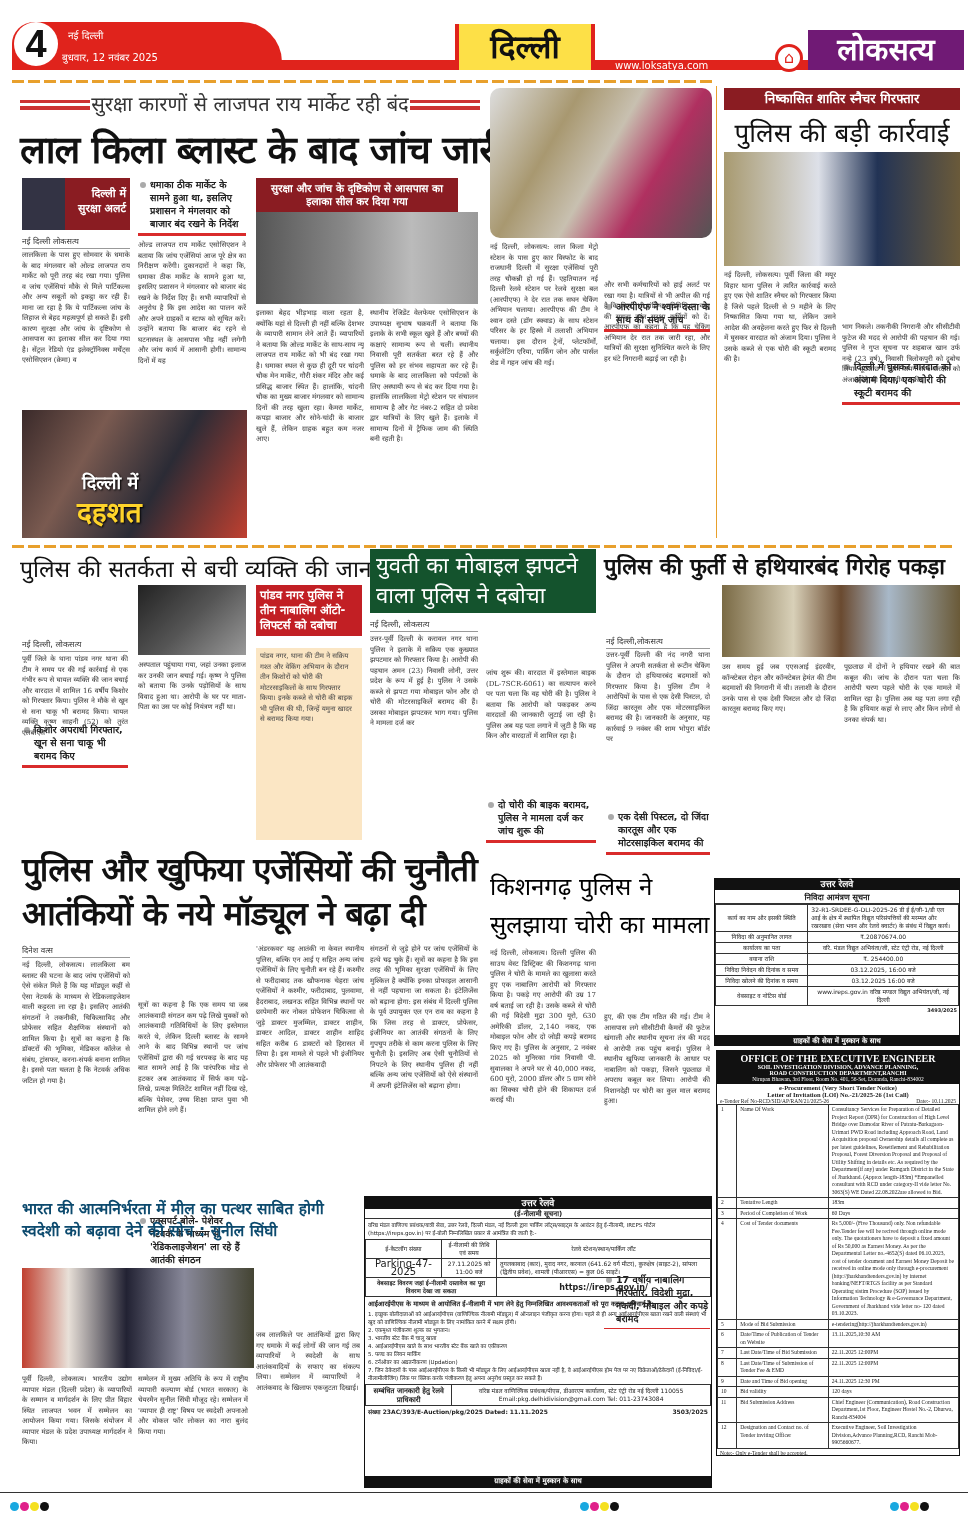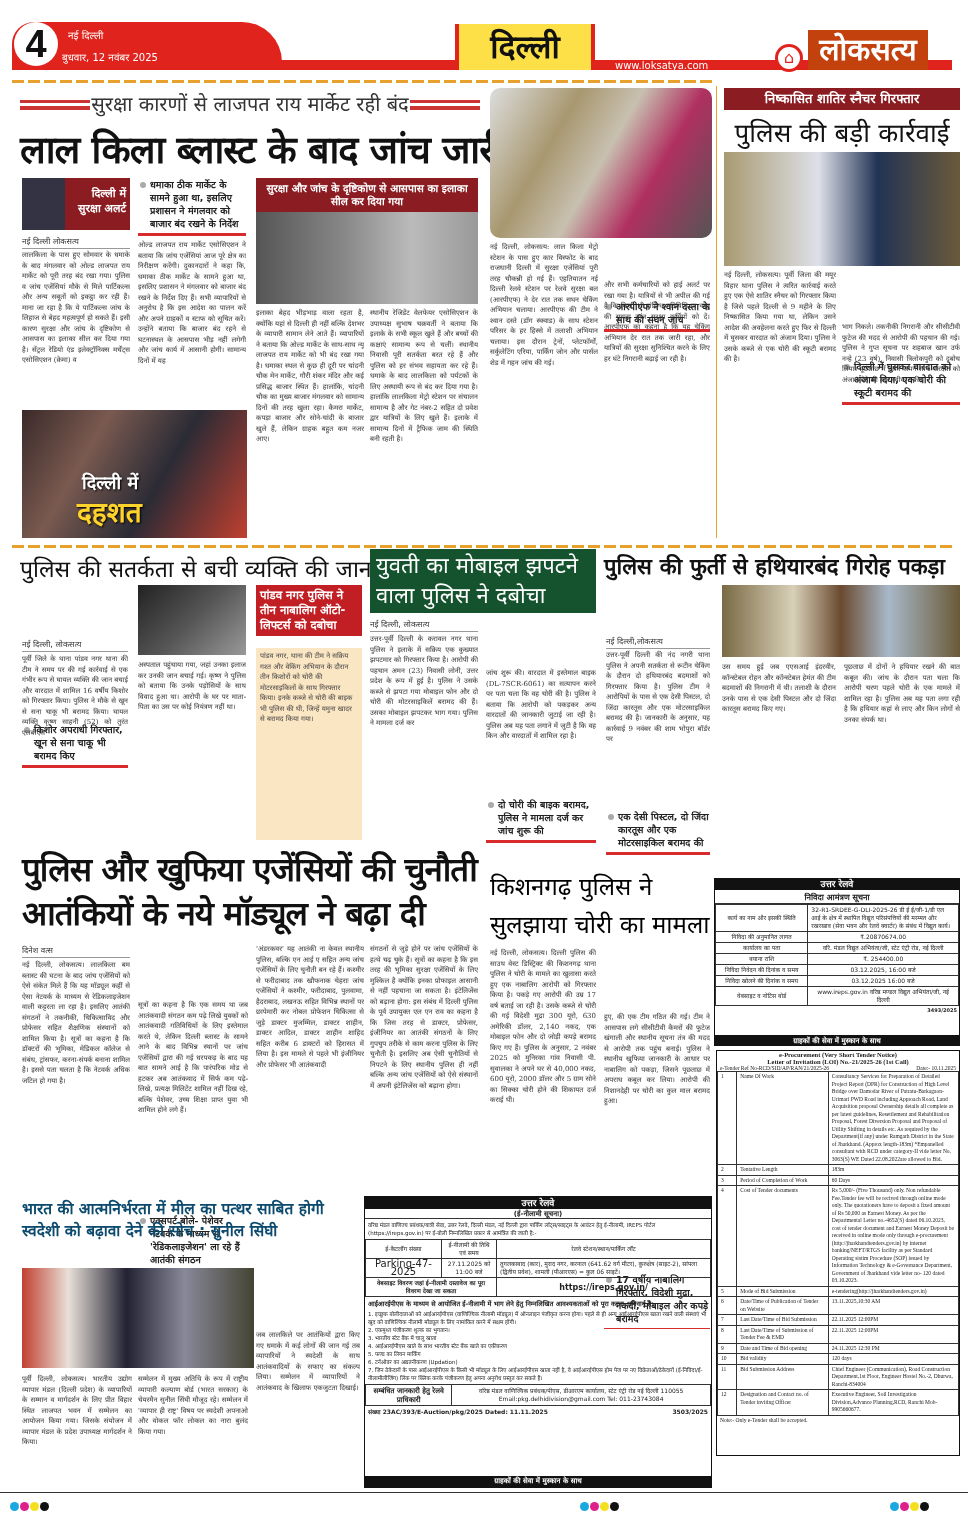--- a/index.html
+++ b/index.html
@@ -6,21 +6,21 @@
 body{width:968px;height:1520px;background:#fff;font-family:"DejaVu Sans",sans-serif;color:#222;position:relative;overflow:hidden}
 .abs{position:absolute}
 .mast{left:0;top:0;width:968px;height:80px}
 .mast-red{left:12px;top:22px;width:270px;height:48px;background:#e0231c;border-radius:22px 40px 0 0}
 .mast-red2{left:12px;top:60px;width:940px;height:10px;background:#e0231c}
 .pgnum{left:14px;top:22px;width:44px;height:44px;border-radius:50%;background:#fff;color:#111;font:bold 38px "Liberation Sans",sans-serif;text-align:center;line-height:44px}
 .city-small{left:68px;top:28px;color:#fff;font-size:10px}
 .date{left:62px;top:50px;color:#fff;font-size:10px}
 .sect{left:455px;top:24px;width:140px;height:46px;background:#fde047;border-left:4px solid #e0231c;border-right:4px solid #e0231c;font:bold 32px "DejaVu Sans",sans-serif;text-align:center;line-height:46px;color:#111}
 .url{left:615px;top:60px;color:#fff;font-size:10px}
-.logo-bar{left:808px;top:30px;width:120px;height:40px;background:#c2410c;color:#fff;font:bold 30px "DejaVu Sans",sans-serif;text-align:center;line-height:40px}
+.logo-bar{left:808px;top:30px;width:156px;height:40px;background:#701a75;color:#fff;font:bold 30px "DejaVu Sans",sans-serif;text-align:center;line-height:40px}
 .logo-icon{left:775px;top:44px;width:28px;height:28px;border:3px solid #e0231c;border-radius:50%;color:#e0231c;font-size:16px;text-align:center;line-height:22px;background:#fff}
 .dash{height:3px;background:repeating-linear-gradient(90deg,#e8a02c 0 12px,transparent 12px 16px)}
 .kicker{font:30px "DejaVu Sans",sans-serif;color:#333;text-align:center}
 .kbar{height:10px;background:linear-gradient(#c33 0 3px,transparent 3px 6px,#c33 6px 10px)}
 .hl{font:bold 44px "DejaVu Sans",sans-serif;color:#111;letter-spacing:-1px;text-align:center;white-space:nowrap}
 .col{font:7px/10.5px "DejaVu Serif",serif;color:#333;overflow:hidden;text-align:justify}
 .dl{font:8px "DejaVu Sans",sans-serif;color:#333;border-bottom:1px solid #999;padding-bottom:2px}
 .bullet{font:bold 9.5px/13px "DejaVu Sans",sans-serif;color:#222;padding-left:12px;position:relative;border-bottom:3px solid #d92b2b;padding-bottom:3px}
 .bullet:before{content:"";position:absolute;left:2px;top:4px;width:6px;height:6px;border-radius:50%;background:#aaa}
 .maroon{background:#8a1c22;color:#fff}
@@ -63,21 +63,21 @@
 <div class="abs dl" style="left:22px;top:235px;width:108px">नई दिल्ली लोकसत्य</div>
 <div class="abs col" style="left:22px;top:250px;width:108px;height:150px">लालकिला के पास हुए सोमवार के धमाके के बाद मंगलवार को ओल्ड लाजपत राय मार्केट को पूरी तरह बंद रखा गया। पुलिस व जांच एजेंसियां मौके से मिले पार्टिकल्स और अन्य सबूतों को इकट्ठा कर रही हैं। माना जा रहा है कि ये पार्टिकल्स जांच के लिहाज से बेहद महत्वपूर्ण हो सकते हैं। इसी कारण सुरक्षा और जांच के दृष्टिकोण से आसपास का इलाका सील कर दिया गया है। सेंट्रल रेडियो एंड इलेक्ट्रॉनिक्स मर्चेंट्स एसोसिएशन (क्रेमा) व</div>
 <div class="abs photo" style="left:22px;top:410px;width:225px;height:128px;background:linear-gradient(120deg,#3a2a2a,#7a5a50 30%,#2b2b35 60%,#c04030)">
   <div style="position:absolute;left:60px;top:60px;color:#fff;font:bold 18px 'DejaVu Sans',sans-serif;text-shadow:1px 1px 2px #000">दिल्ली में</div>
   <div style="position:absolute;left:55px;top:82px;color:#ffd42a;font:bold 28px 'DejaVu Sans',sans-serif;text-shadow:1px 1px 2px #000">दहशत</div>
 </div>
 
 <div class="abs bullet" style="left:138px;top:178px;width:108px">धमाका ठीक मार्केट के सामने हुआ था, इसलिए प्रशासन ने मंगलवार को बाजार बंद रखने के निर्देश</div>
 <div class="abs col" style="left:138px;top:240px;width:108px;height:160px">ओल्ड लाजपत राय मार्केट एसोसिएशन ने बताया कि जांच एजेंसियां आज पूरे क्षेत्र का निरीक्षण करेंगी। दुकानदारों ने कहा कि, धमाका ठीक मार्केट के सामने हुआ था, इसलिए प्रशासन ने मंगलवार को बाजार बंद रखने के निर्देश दिए हैं। सभी व्यापारियों से अनुरोध है कि इस आदेश का पालन करें और अपने ग्राहकों व स्टाफ को सूचित करें। उन्होंने बताया कि बाजार बंद रहने से घटनास्थल के आसपास भीड़ नहीं लगेगी और जांच कार्य में आसानी होगी। सामान्य दिनों में यह</div>
 
-<div class="abs maroon photo-cap" style="left:256px;top:178px;width:222px;height:34px;font-size:10.5px;line-height:13px">सुरक्षा और जांच के दृष्टिकोण से आसपास का इलाका सील कर दिया गया</div>
+<div class="abs maroon photo-cap" style="left:256px;top:178px;width:202px;height:34px;font-size:10.5px;line-height:13px">सुरक्षा और जांच के दृष्टिकोण से आसपास का इलाका सील कर दिया गया</div>
 <div class="abs photo" style="left:256px;top:212px;width:222px;height:92px;background:linear-gradient(90deg,#555,#888 40%,#bbb 70%,#999)"></div>
 <div class="abs col" style="left:256px;top:308px;width:108px;height:230px">इलाका बेहद भीड़भाड़ वाला रहता है, क्योंकि यहां से दिल्ली ही नहीं बल्कि देशभर के व्यापारी सामान लेने आते हैं। व्यापारियों ने बताया कि ओल्ड मार्केट के साथ-साथ न्यू लाजपत राय मार्केट को भी बंद रखा गया है। धमाका स्थल से कुछ ही दूरी पर चांदनी चौक मेन मार्केट, गौरी शंकर मंदिर और कई प्रसिद्ध बाजार स्थित हैं। हालांकि, चांदनी चौक का मुख्य बाजार मंगलवार को सामान्य दिनों की तरह खुला रहा। कैमरा मार्केट, कपड़ा बाजार और सोने-चांदी के बाजार खुले हैं, लेकिन ग्राहक बहुत कम नजर आए।</div>
 <div class="abs col" style="left:370px;top:308px;width:108px;height:230px">स्थानीय रेजिडेंट वेलफेयर एसोसिएशन के उपाध्यक्ष सुभाष चक्रवर्ती ने बताया कि इलाके के सभी स्कूल खुले हैं और बच्चों की कक्षाएं सामान्य रूप से चलीं। स्थानीय निवासी पूरी सतर्कता बरत रहे हैं और पुलिस को हर संभव सहायता कर रहे हैं। धमाके के बाद लालकिला को पर्यटकों के लिए अस्थायी रूप से बंद कर दिया गया है। हालांकि लालकिला मेट्रो स्टेशन पर संचालन सामान्य है और गेट नंबर-2 सहित दो प्रवेश द्वार यात्रियों के लिए खुले हैं। इलाके में सामान्य दिनों में ट्रैफिक जाम की स्थिति बनी रहती है।</div>
 
 <div class="abs photo" style="left:490px;top:88px;width:222px;height:150px;border-radius:10px;background:linear-gradient(120deg,#ddd,#a89870 30%,#c8c0b0 50%,#b03060 70%,#555)"></div>
 <div class="abs col" style="left:490px;top:242px;width:108px;height:296px">नई दिल्ली, लोकसत्य: लाल किला मेट्रो स्टेशन के पास हुए कार विस्फोट के बाद राजधानी दिल्ली में सुरक्षा एजेंसियां पूरी तरह चौकन्नी हो गई हैं। एहतियातन नई दिल्ली रेलवे स्टेशन पर रेलवे सुरक्षा बल (आरपीएफ) ने देर रात तक सघन चेकिंग अभियान चलाया। आरपीएफ की टीम ने श्वान दस्ते (डॉग स्क्वाड) के साथ स्टेशन परिसर के हर हिस्से में तलाशी अभियान चलाया। इस दौरान ट्रेनों, प्लेटफॉर्मों, सर्कुलेटिंग एरिया, पार्किंग जोन और पार्सल शेड में गहन जांच की गई।</div>
 <div class="abs bullet" style="left:604px;top:242px;width:106px">आरपीएफ ने श्वान दस्ता के साथ की सघन जांच</div>
 <div class="abs col" style="left:604px;top:280px;width:106px;height:258px">और सभी कर्मचारियों को हाई अलर्ट पर रखा गया है। यात्रियों से भी अपील की गई है कि किसी भी संदिग्ध गतिविधि या वस्तु की सूचना तुरंत सुरक्षा कर्मियों को दें। आरपीएफ का कहना है कि यह चेकिंग अभियान देर रात तक जारी रहा, और यात्रियों की सुरक्षा सुनिश्चित करने के लिए हर घंटे निगरानी बढ़ाई जा रही है।</div>
 
 <div class="abs rule-v" style="left:716px;top:86px;height:452px;background:#e8a02c"></div>
@@ -162,20 +162,26 @@
           <td style="width: 38%; text-align: center;">वेबसाइट व नोटिस बोर्ड</td>
           <td style="text-align: center;">www.ireps.gov.in वरिष्ठ मण्डल विद्युत अभियंता/जी, नई दिल्ली</td>
         </tr>
       </tbody>
   </table>
   <div style="font:bold 5px 'DejaVu Sans',sans-serif;text-align:right;padding:1px 2px">3493/2025</div>
 </div>
 <div class="abs blackbar" style="left:714px;top:1036px;width:246px;height:10px;font-size:7px;line-height:10px">ग्राहकों की सेवा में मुस्कान के साथ</div>
 
 <div class="abs" style="left:716px;top:1050px;width:244px;height:406px;border:1px solid #111;overflow:hidden">
+  <div style="background:#111;color:#fff;text-align:center;font-family:'Liberation Serif',serif;padding:2px 0">
+    <div style="font:bold 10px 'Liberation Serif',serif">OFFICE OF THE EXECUTIVE ENGINEER</div>
+    <div style="font:bold 6px 'Liberation Serif',serif">SOIL INVESTIGATION DIVISION, ADVANCE PLANNING,</div>
+    <div style="font:bold 6px 'Liberation Serif',serif">ROAD CONSTRUCTION DEPARTMENT,RANCHI</div>
+    <div style="font:5.5px 'Liberation Serif',serif">Nirupan Bhawan, 3rd Floor, Room No. 401, 56-Set, Doranda, Ranchi-834002</div>
+  </div>
   <div style="font:bold 6.5px 'Liberation Serif',serif;text-align:center">e-Procurement (Very Short Tender Notice)</div>
   <div style="font:bold 6.5px 'Liberation Serif',serif;text-align:center">Letter of Invitation (LOI) No.-21/2025-26 (1st Call)</div>
   <div style="font:5.5px 'Liberation Serif',serif;display:flex;justify-content:space-between;padding:0 3px">
     <span>e-Tender Ref No-RCD/SID/AP/RAN/21/2025-26</span>
     <span>Date:- 10.11.2025</span>
   </div>
   <table class="etab" style="width:100%">
     <tbody id="etab-body">
         <tr>
           <td style="width: 8%;">1</td>

